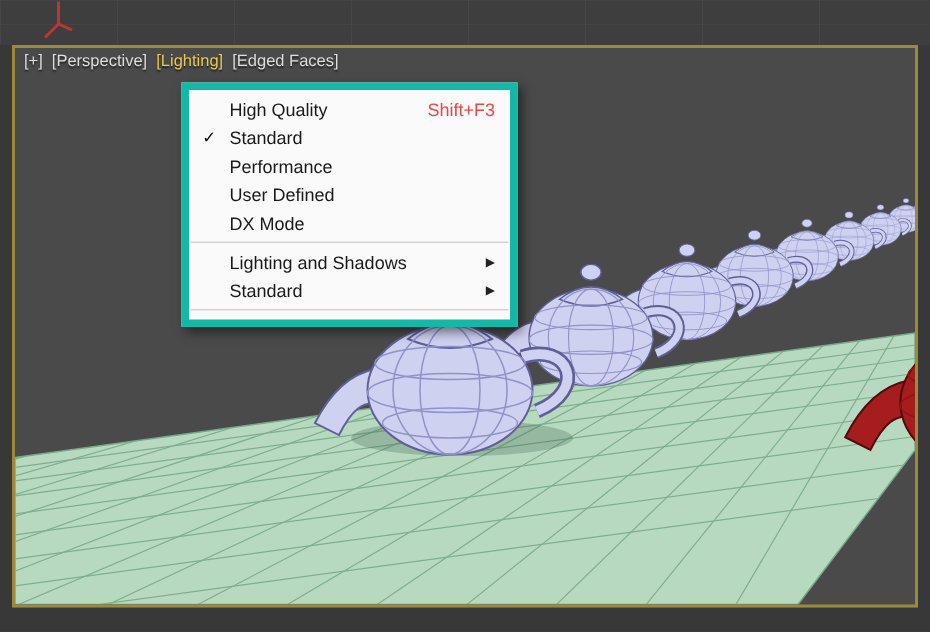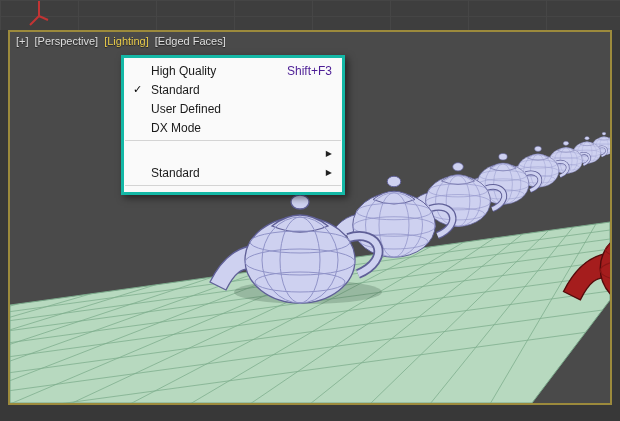--- a/index.html
+++ b/index.html
@@ -20,26 +20,26 @@
   .scene{position:absolute;inset:0;width:100%;height:100%;display:block}
 
   
   .vp-label{position:absolute;left:6px;top:3px;display:flex;gap:6px;font-size:11px;
             color:#dedede;text-shadow:0 1px 1px rgba(0,0,0,.55);cursor:default;user-select:none}
   .vp-label .seg{white-space:nowrap}
   .vp-label .hl{color:#e9cb4b}
 
   
   .context-menu{position:absolute;left:111px;top:23px;width:224px;background:#fafafa;
-                border:3px solid #14b8a6;box-shadow:3px 3px 7px rgba(0,0,0,.5);
+                border:5px solid #14b8a6;box-shadow:3px 3px 7px rgba(0,0,0,.5);
                 padding:3px 0;font-size:12px;color:#1a1a1a;cursor:default;user-select:none}
   .menu-item{display:flex;align-items:center;height:19px;padding-right:10px}
   .menu-item .check{width:27px;text-align:center;font-size:11px;color:#000;flex:0 0 auto}
   .menu-item .mlabel{flex:0 0 auto}
-  .menu-item .shortcut{margin-left:auto;color:#4c1d95}
+  .menu-item .shortcut{margin-left:auto;color:#ef4444}
   .menu-item .arrow{margin-left:auto;font-size:8px;color:#222;line-height:1}
   .menu-sep{height:1px;background:#d4d4d4;margin:3px 1px}
 
   
   .tp-solid{fill:var(--tp-fill);stroke:var(--tp-edge);stroke-width:1.3}
   .tp-wire{fill:none;stroke:var(--tp-wire);stroke-width:1}
   .tp-handle-outer{fill:none;stroke:var(--tp-edge);stroke-width:10}
   .tp-handle-inner{fill:none;stroke:var(--tp-fill);stroke-width:6.5}
   .lav{--tp-fill:#ced1f0;--tp-edge:#5f5f97;--tp-wire:#9093c8}
   .red-tp{--tp-fill:#a51d1d;--tp-edge:#530b0b;--tp-wire:#8a1616}
@@ -142,29 +142,34 @@
           <span class="check"></span>
           <span class="mlabel">High Quality</span>
           <span class="shortcut">Shift+F3</span>
         </div>
         <div class="menu-item">
           <span class="check">✓</span>
           <span class="mlabel">Standard</span>
         </div>
         <div class="menu-item">
           <span class="check"></span>
+          <span class="mlabel">Performance</span>
+        </div>
+        <div class="menu-item">
+          <span class="check"></span>
           <span class="mlabel">User Defined</span>
         </div>
         <div class="menu-item">
           <span class="check"></span>
           <span class="mlabel">DX Mode</span>
         </div>
         <div class="menu-sep"></div>
         <div class="menu-item">
           <span class="check"></span>
+          <span class="mlabel">Lighting and Shadows</span>
           <span class="arrow">▶</span>
         </div>
         <div class="menu-item">
           <span class="check"></span>
           <span class="mlabel">Standard</span>
           <span class="arrow">▶</span>
         </div>
         <div class="menu-sep"></div>
       </div>
 

